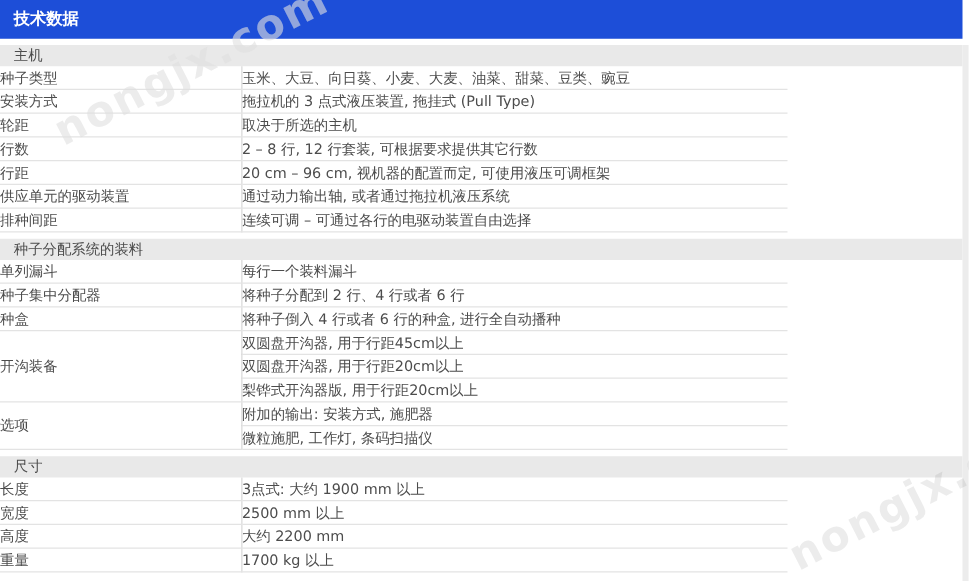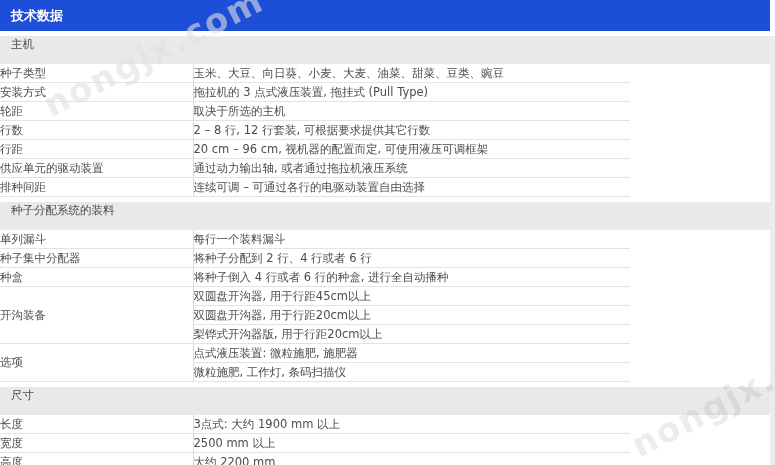--- a/index.html
+++ b/index.html
@@ -23,21 +23,21 @@
 
   
   .right-strip{
     position:absolute;top:36px;right:0;bottom:0;width:5px;
     background:#ececec;
   }
 
   .section{width:770px;margin-bottom:5px;}
   .section-header{
     background:#e9e9e9;
-    height:28px;line-height:17px;
+    height:17px;line-height:17px;
     padding-left:11px;font-size:11.5px;color:#4c4c4c;
   }
   table.spec{
     border-collapse:collapse;width:630px;table-layout:fixed;
   }
   table.spec td{
     height:18px;font-size:11.5px;color:#4c4c4c;
     border-bottom:1px solid #e3e3e3;
     padding:0;vertical-align:middle;
     overflow:hidden;white-space:nowrap;
@@ -139,21 +139,21 @@
               <td class="value">双圆盘开沟器, 用于行距45cm以上</td>
             </tr>
             <tr>
               <td class="value">双圆盘开沟器, 用于行距20cm以上</td>
             </tr>
             <tr>
               <td class="value">梨铧式开沟器版, 用于行距20cm以上</td>
             </tr>
             <tr>
               <td class="label" rowspan="2">选项</td>
-              <td class="value">点式液压装置: 微粒施肥, 施肥器</td>
+              <td class="value">附加的输出: 安装方式, 施肥器</td>
             </tr>
             <tr>
               <td class="value">微粒施肥, 工作灯, 条码扫描仪</td>
             </tr>
           </tbody>
         </table>
       </div>
       <div class="section">
         <div class="section-header">尺寸</div>
         <table class="spec">

